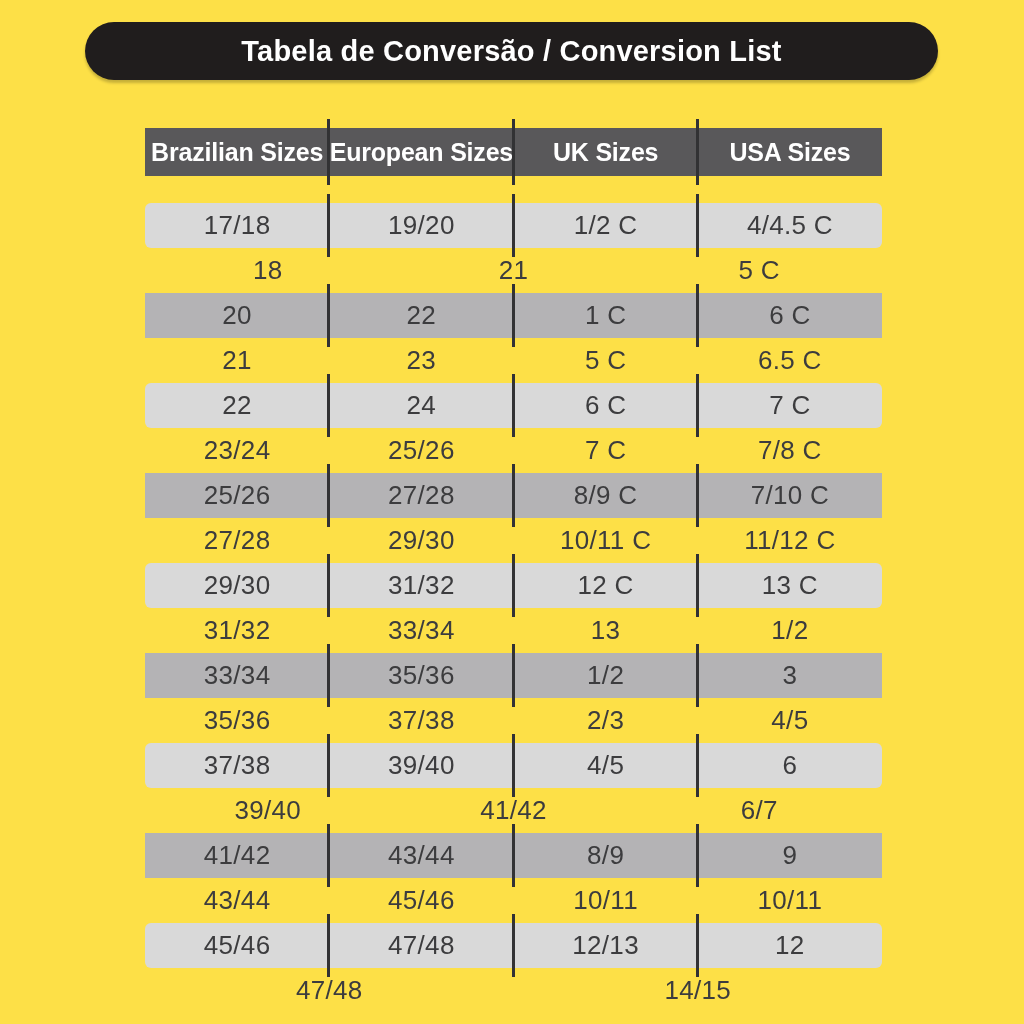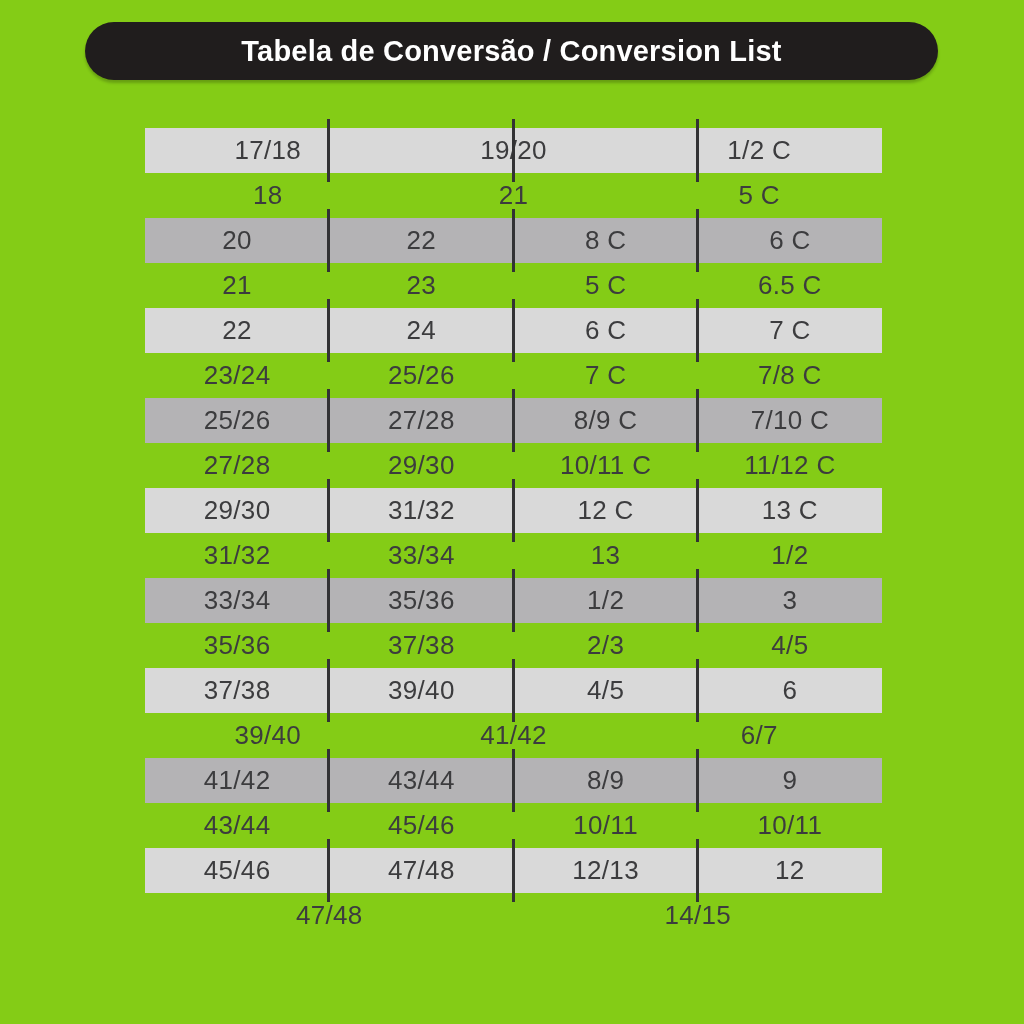--- a/index.html
+++ b/index.html
@@ -5,21 +5,21 @@
   html, body {
     margin: 0;
     padding: 0;
     background: #ffffff;
     font-family: "Liberation Sans", sans-serif;
   }
   .page {
     position: relative;
     width: 1024px;
     height: 1024px;
-    background: #84cc16;
+    background: #fde047;
     overflow: hidden;
   }
   .banner {
     position: absolute;
     left: 85px;
     top: 22px;
     width: 853px;
     height: 58px;
     background: #201d1d;
     border-radius: 29px;
@@ -60,21 +60,21 @@
     letter-spacing: 0.3px;
     white-space: nowrap;
   }
   .header-row .cell {
     line-height: 48px;
     font-size: 25px;
     font-weight: bold;
     color: #ffffff;
     letter-spacing: -0.2px;
   }
-  .row.light  { background: #d9d9d9; }
+  .row.light  { background: #d9d9d9; border-radius: 6px; }
   .row.medium { background: #b4b3b5; }
   .row.white  { background: transparent; }
   .divider {
     position: absolute;
     width: 3px;
     top: -9px;
     bottom: -9px;
     background: #323234;
     z-index: 2;
   }
@@ -86,42 +86,52 @@
 <body>
 
 <div class="page">
 
   <div class="banner">
     <span class="banner-title">Tabela de Conversão / Conversion List</span>
   </div>
 
   <div class="size-table">
 
+    <div class="row header-row">
+      <span class="divider d1"></span>
+      <span class="divider d2"></span>
+      <span class="divider d3"></span>
+      <div class="cell">Brazilian Sizes</div>
+      <div class="cell">European Sizes</div>
+      <div class="cell">UK Sizes</div>
+      <div class="cell">USA Sizes</div>
+    </div>
 
     <div id="table-body">
         <div class="row light">
           <span class="divider d1"></span>
           <span class="divider d2"></span>
           <span class="divider d3"></span>
           <div class="cell">17/18</div>
           <div class="cell">19/20</div>
           <div class="cell">1/2 C</div>
+          <div class="cell">4/4.5 C</div>
         </div>
         <div class="row white">
           <div class="cell">18</div>
           <div class="cell">21</div>
           <div class="cell">5 C</div>
         </div>
         <div class="row medium">
           <span class="divider d1"></span>
           <span class="divider d2"></span>
           <span class="divider d3"></span>
           <div class="cell">20</div>
           <div class="cell">22</div>
-          <div class="cell">8 C</div>
+          <div class="cell">1 C</div>
           <div class="cell">6 C</div>
         </div>
         <div class="row white">
           <div class="cell">21</div>
           <div class="cell">23</div>
           <div class="cell">5 C</div>
           <div class="cell">6.5 C</div>
         </div>
         <div class="row light">
           <span class="divider d1"></span>

